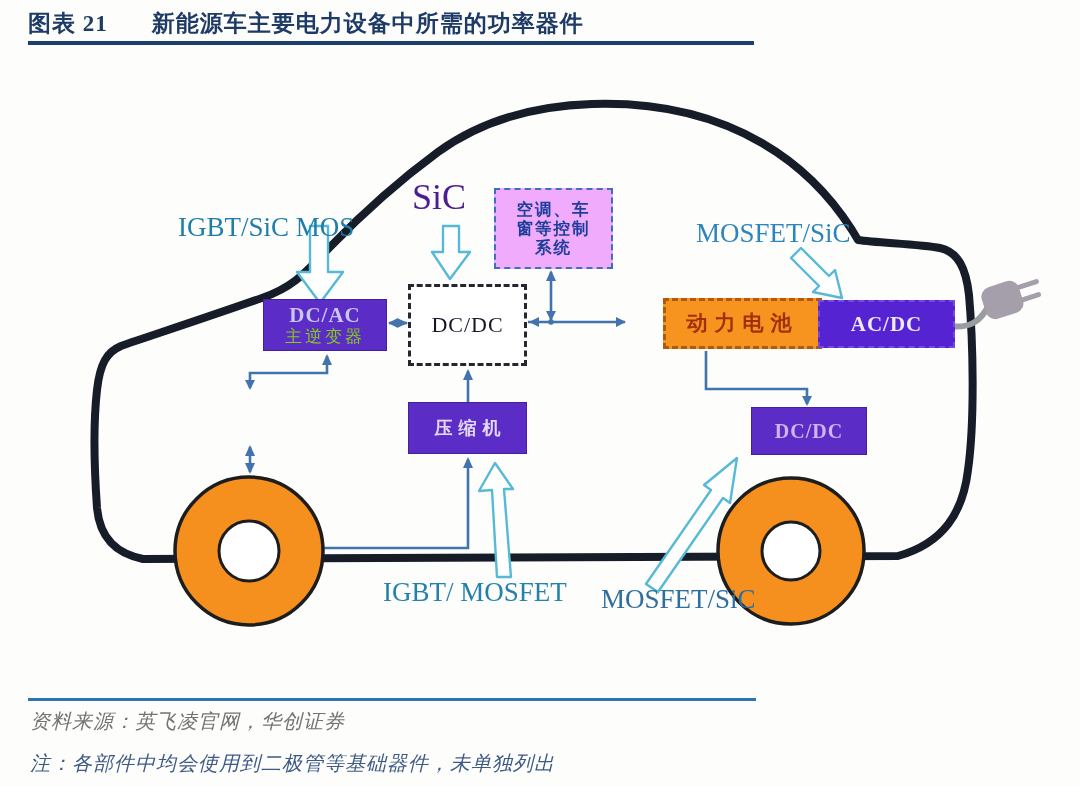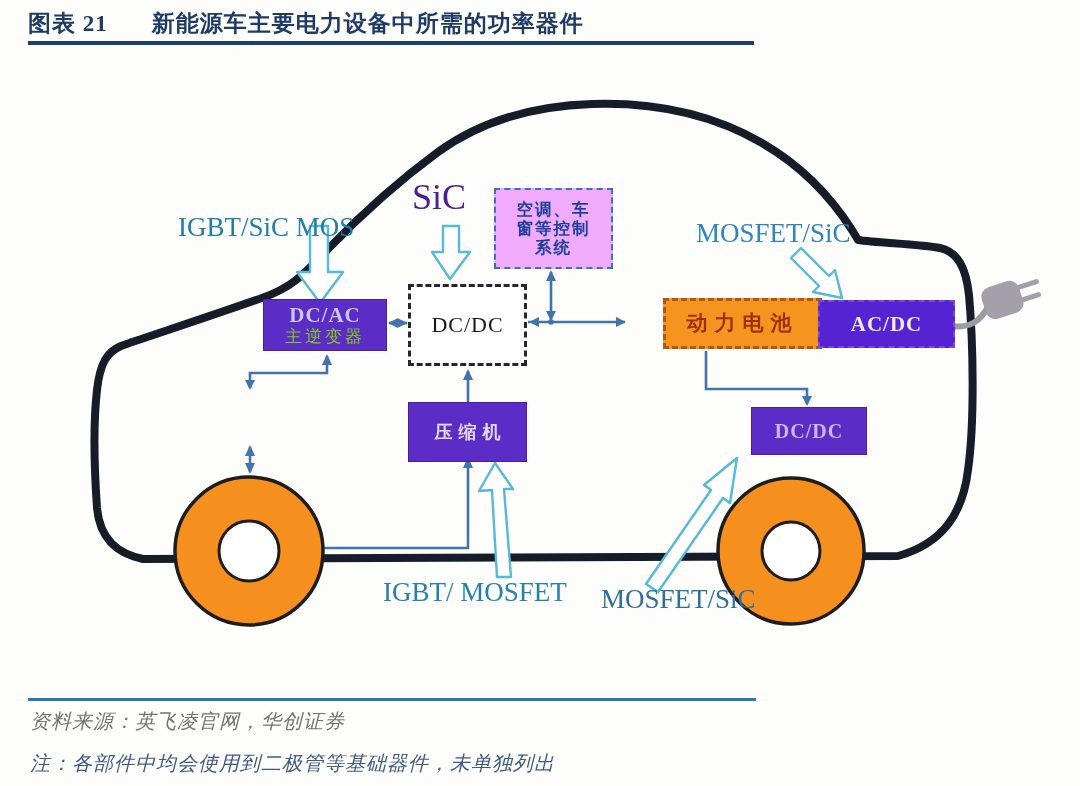--- a/index.html
+++ b/index.html
@@ -24,21 +24,21 @@
   .box-dcdc-center{left:408px;top:284px;width:119px;height:82px;background:#ffffff;
        border:3px dashed #26262e;color:#16162a;font-size:22px;letter-spacing:1px;}
   .box-hvac{left:494px;top:188px;width:119px;height:81px;background:#f0abfc;border:2px dashed #3f6fb5;
        color:#1c3f9a;font-size:16.5px;font-weight:bold;letter-spacing:2px;}
   .box-battery{left:627px;top:298px;width:159px;height:51px;background:#f79420;border:3px dashed #b05a10;
        color:#9e3008;font-size:21px;font-weight:bold;letter-spacing:7px;margin-left:36px;}
   .box-acdc{left:818px;top:300px;width:137px;height:48px;background:#5523d2;border:2px dashed #7748e0;
        color:#eee9fb;font-size:21px;font-weight:bold;letter-spacing:1px;}
   .box-motor{left:190px;top:392px;width:119px;height:50px;background:#8a949d;border:2px solid #5d6770;
        color:#f4f6f8;font-size:20px;font-weight:bold;letter-spacing:12px;text-indent:12px;}
-  .box-compressor{left:408px;top:402px;width:119px;height:60px;background:#5b2cc6;border:1px solid #44219c;
+  .box-compressor{left:408px;top:402px;width:119px;height:52px;background:#5b2cc6;border:1px solid #44219c;
        color:#e4d9f8;font-size:18px;font-weight:bold;letter-spacing:6px;text-indent:6px;}
   .box-dcdc-rear{left:751px;top:407px;width:116px;height:48px;background:#5b2cc6;border:1px solid #44219c;
        color:#d2b4f0;font-size:20px;font-weight:bold;letter-spacing:1px;}
   
   .tech{position:absolute;font-family:"Liberation Serif","DejaVu Serif",serif;font-size:27px;white-space:nowrap;}
   .t-igbt-mos{left:178px;top:180px;color:#1e7da9;margin-top:32px;}
   .t-sic{left:412px;top:176px;color:#4c1d95;font-size:36px;}
   .t-mosfet-top{left:696px;top:218px;color:#2d85bd;}
   .t-igbt-mosfet{left:383px;top:577px;color:#2381ab;}
   .t-mosfet-bottom{left:601px;top:584px;color:#2e6f9e;}

